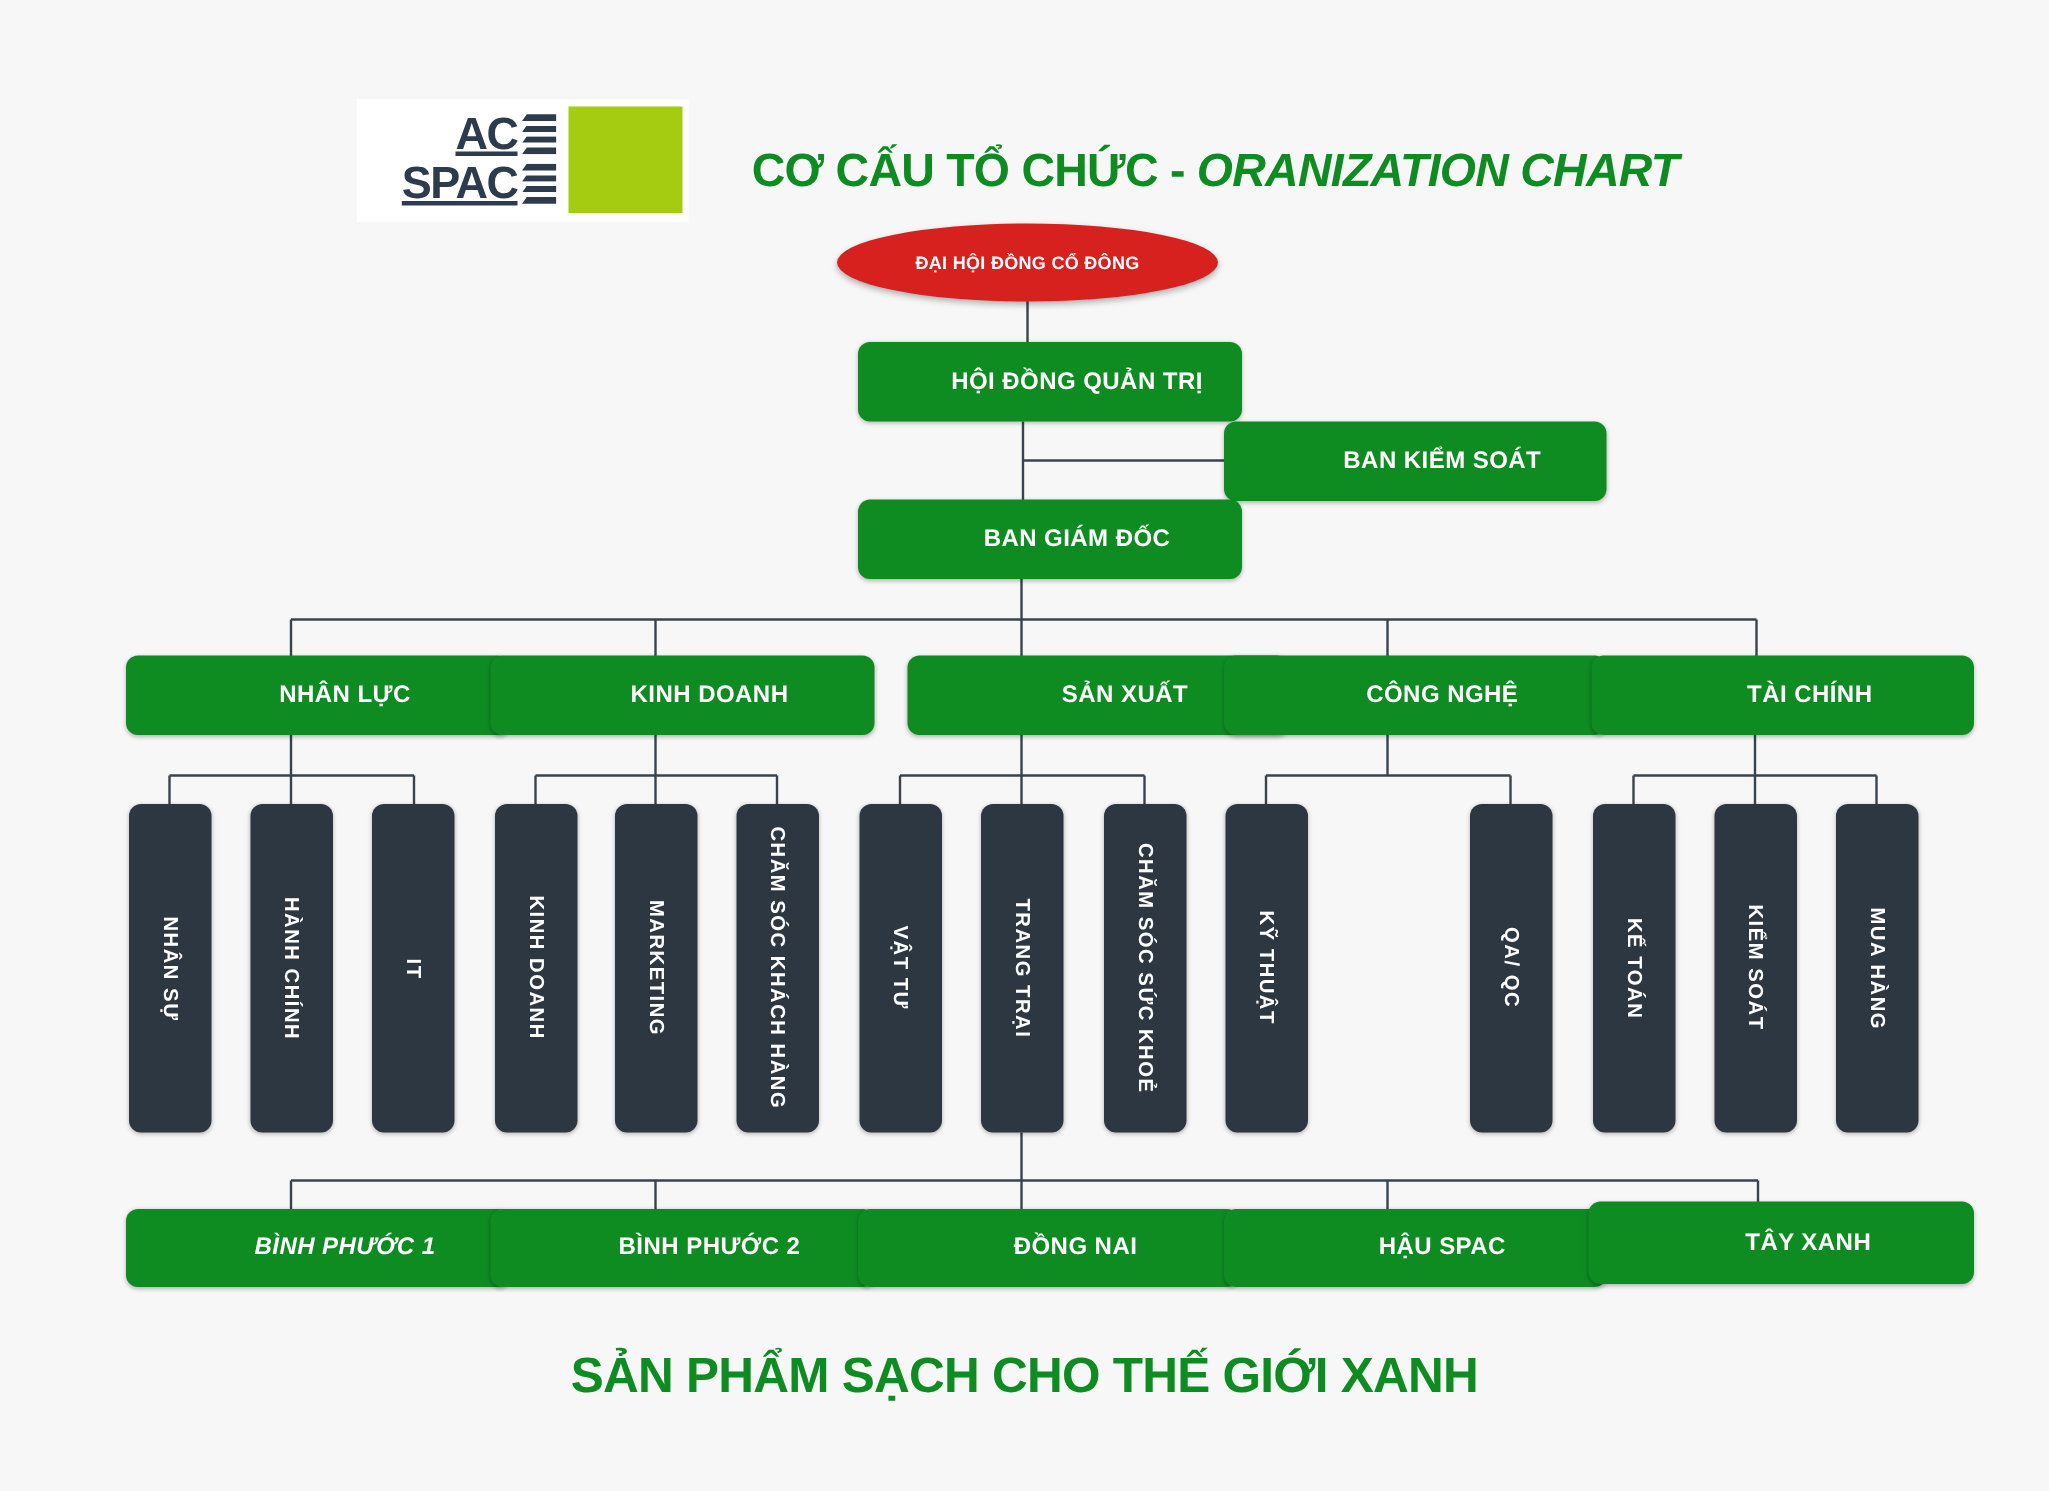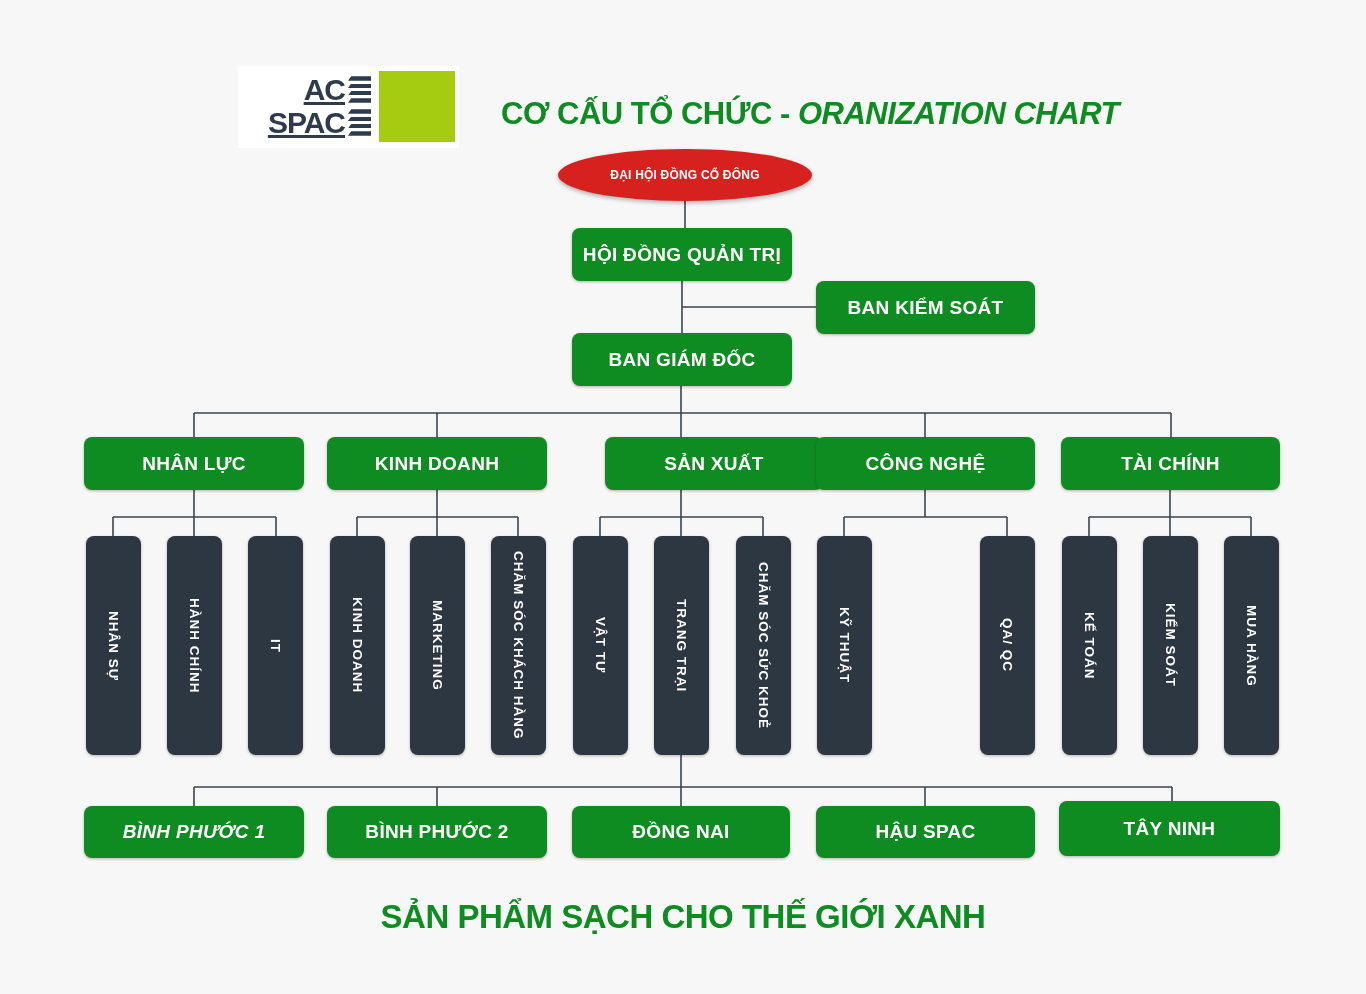--- a/index.html
+++ b/index.html
@@ -25,21 +25,21 @@
            text-align:center; font-size:31px; font-weight:bold; color:var(--green,#0e8c22);
            letter-spacing:-0.5px; line-height:44px; white-space:nowrap; }
   .title .en { font-style:italic; }
   .slogan { position:absolute; left:283px; top:898px; width:800px; text-align:center; z-index:2;
             font-size:33px; font-weight:bold; color:var(--green,#0e8c22); letter-spacing:-0.5px; white-space:nowrap; }
 
   
   .node { position:absolute; z-index:1; display:flex; align-items:center; justify-content:center;
           color:#ffffff; font-weight:bold; text-align:center;
           box-shadow:0 1px 3px rgba(0,0,0,0.28); }
-  .gbox { background:var(--green,#0e8c22); border-radius:8px; font-size:19px; letter-spacing:0.3px; }
+  .gbox { background:var(--green,#0e8c22); border-radius:8px; font-size:16px; letter-spacing:0.3px;padding-left:36px; }
   .ellipse { background:var(--red,#d6211f); border-radius:50%; font-size:12px; letter-spacing:0.2px; box-shadow:0 2px 4px rgba(0,0,0,0.3); }
   .vbox { background:var(--dark,#2d3742); border-radius:8px; font-size:13.5px; letter-spacing:1px;
           writing-mode:vertical-rl; white-space:nowrap; }
 </style>
 </head>
 <body>
 
 <div class="canvas">
 
   <svg class="wires" width="1366" height="994">
@@ -152,17 +152,17 @@
   <div class="node vbox" style="left:980px;  top:536px; width:55px; height:219px;">QA/ QC</div>
 
   <div class="node vbox" style="left:1062px; top:536px; width:55px; height:219px;">KẾ TOÁN</div>
   <div class="node vbox" style="left:1143px; top:536px; width:55px; height:219px;">KIỂM SOÁT</div>
   <div class="node vbox" style="left:1224px; top:536px; width:55px; height:219px;">MUA HÀNG</div>
 
   <div class="node gbox" style="left:84px;   top:806px; width:220px; height:52px;font-style:italic;">BÌNH PHƯỚC 1</div>
   <div class="node gbox" style="left:327px;  top:806px; width:220px; height:52px;">BÌNH PHƯỚC 2</div>
   <div class="node gbox" style="left:572px;  top:806px; width:218px; height:52px;">ĐỒNG NAI</div>
   <div class="node gbox" style="left:816px;  top:806px; width:219px; height:52px;">HẬU SPAC</div>
-  <div class="node gbox" style="left:1059px; top:801px; width:221px; height:55px;">TÂY NINH</div>
+  <div class="node gbox" style="left:1059px; top:801px; width:221px; height:55px;">TÂY XANH</div>
 
   <div class="slogan">SẢN PHẨM SẠCH CHO THẾ GIỚI XANH</div>
 
 </div>
 
 </body></html>

